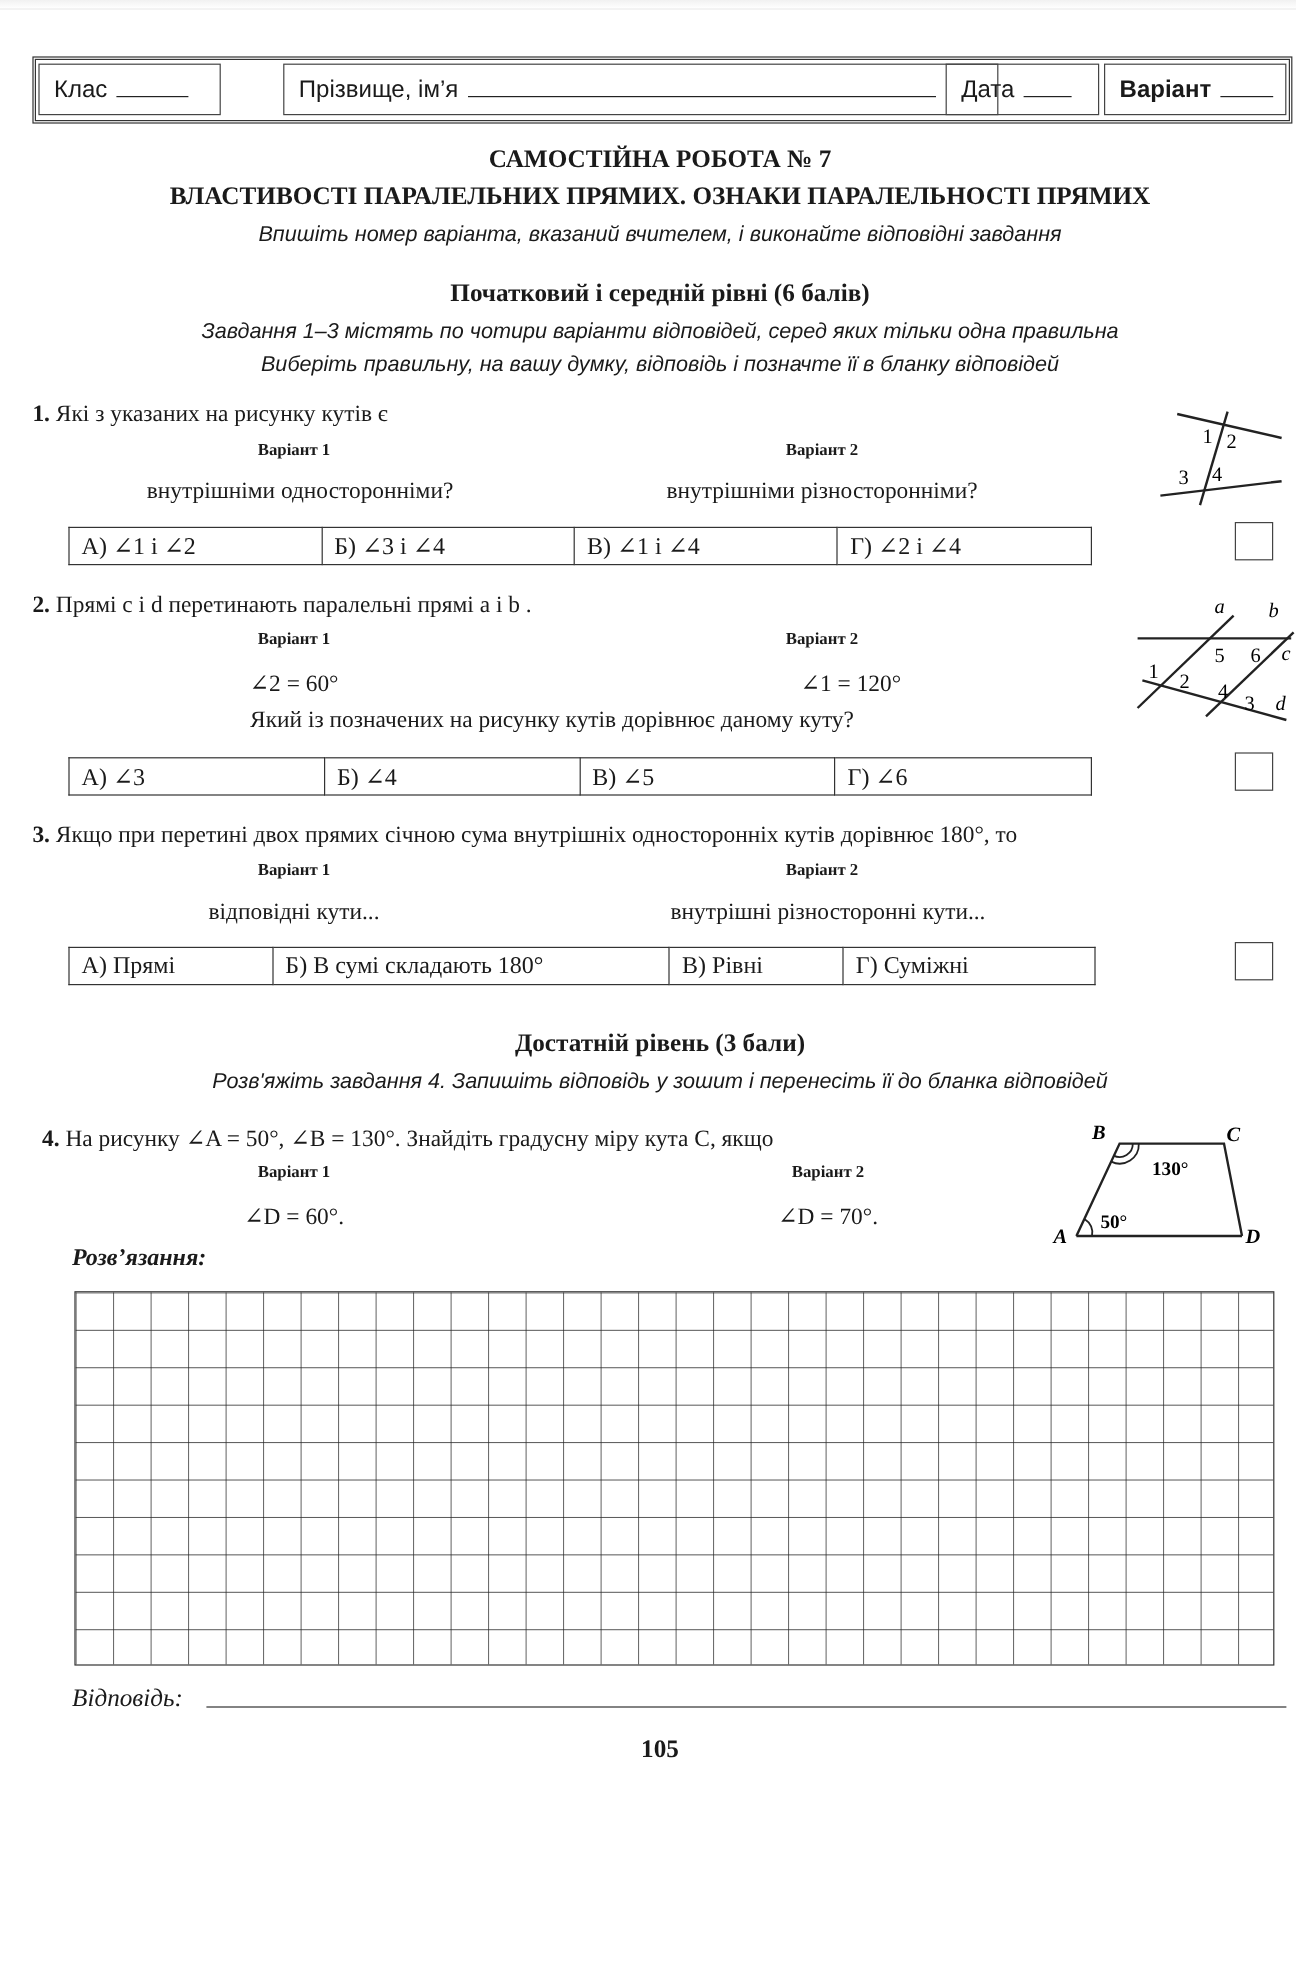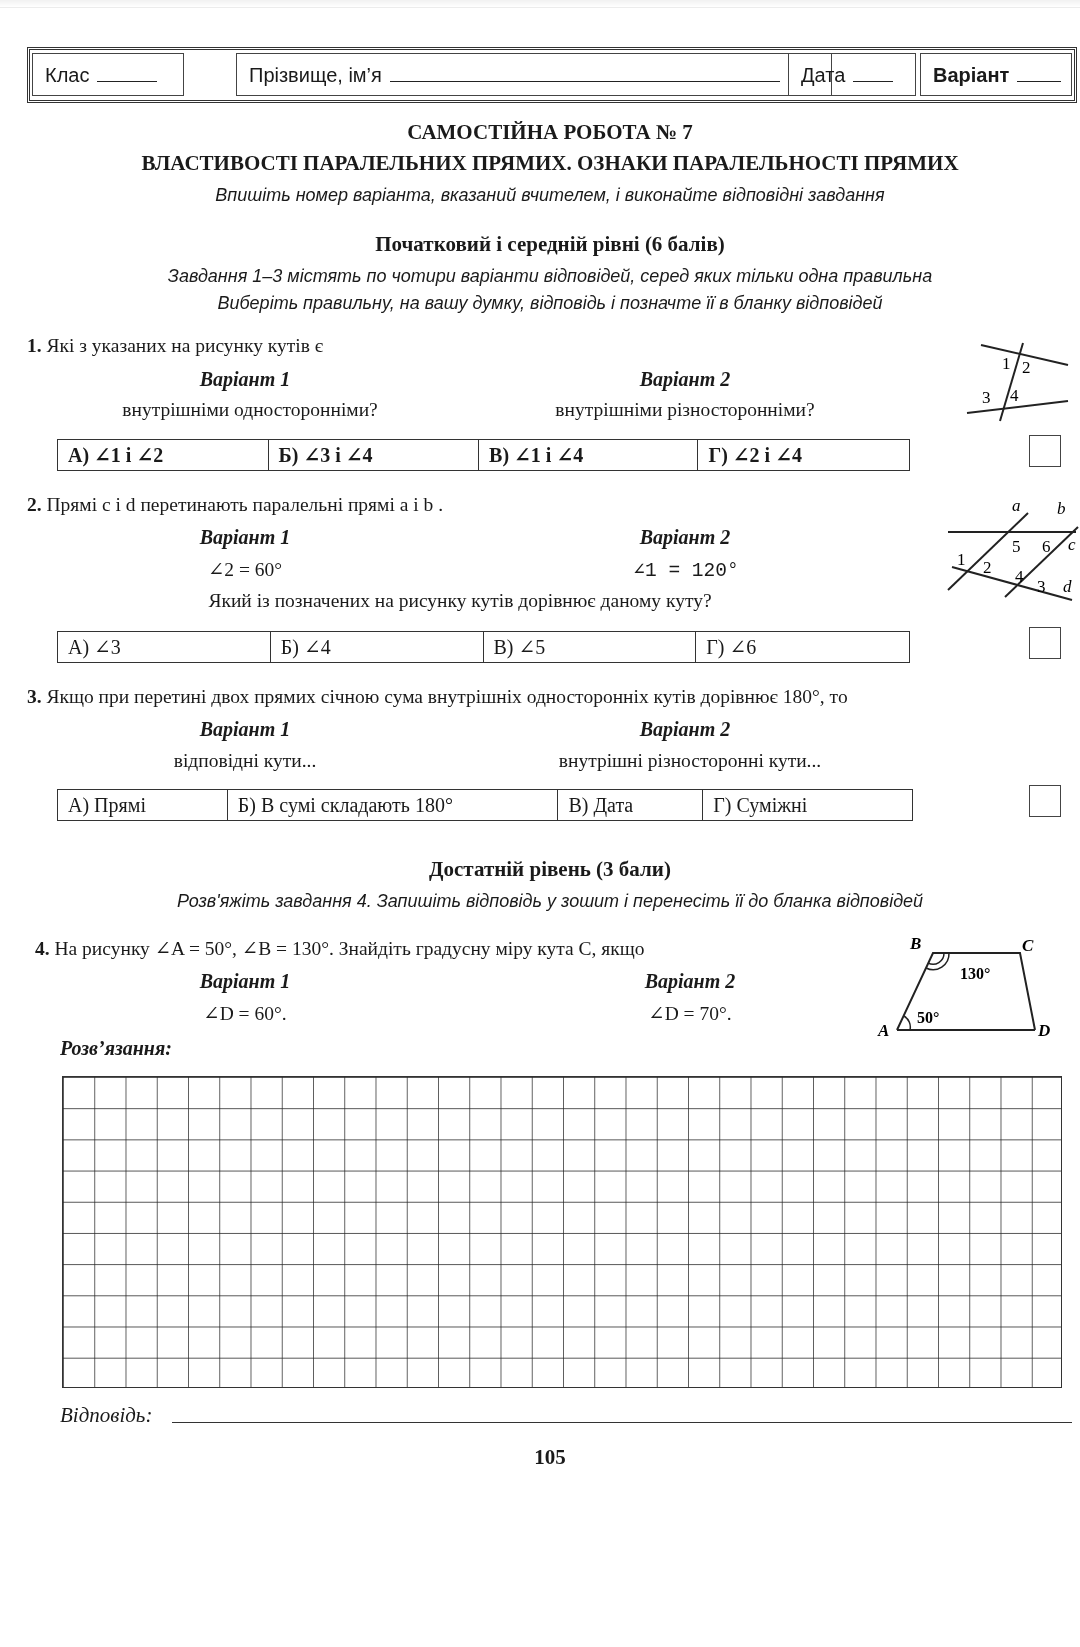--- a/index.html
+++ b/index.html
@@ -15,21 +15,21 @@
   .hdr { left: 27px; top: 47px; width: 1050px; height: 56px; border: 3px double #333; box-sizing: border-box; }
   .hcell { position: absolute; top: 3px; height: 43px; border: 1px solid #444; box-sizing: border-box;
            font-size: 20px; line-height: 43px; padding-left: 12px; }
   .blank { display: inline-block; border-bottom: 1.5px solid #222; height: 18px; vertical-align: baseline; margin-left: 8px; }
 
   .title { font-weight: bold; font-size: 21px; }
   .ital { font-style: italic; }
 
   .q { font-size: 19.5px; }
   .qnum { font-weight: bold; }
-  .var { font-weight: bold; font-style: italic; font-size: 20px; }
+  .var { font-weight: bold; font-size: 14px; }
 
   table.ans { position: absolute; border-collapse: collapse; font-size: 20px; }
   table.ans td { border: 1.5px solid #333; padding: 0 0 0 10px; height: 31px; box-sizing: border-box; }
   .abox { position: absolute; width: 32px; height: 32px; border: 1.5px solid #444; box-sizing: border-box; }
 
   .grid { position: absolute; left: 62px; top: 1076px; width: 1000px; height: 312px;
           border: 1.5px solid #333; box-sizing: border-box;
           background-image:
             linear-gradient(to right, rgba(40,40,40,0.75) 1px, transparent 1px),
             linear-gradient(to bottom, rgba(40,40,40,0.8) 1px, transparent 1px);
@@ -65,21 +65,21 @@
 
 <div class="abs q" style="left:27px;top:335px;">
   <span class="qnum">1.</span>
   <span>Які з указаних на рисунку кутів є</span>
 </div>
 <div class="abs var center" style="left:160px;width:170px;top:368px;">Варіант 1</div>
 <div class="abs var center" style="left:600px;width:170px;top:368px;">Варіант 2</div>
 <div class="abs q center" style="left:60px;width:380px;top:399px;">внутрішніми односторонніми?</div>
 <div class="abs q center" style="left:490px;width:390px;top:399px;">внутрішніми різносторонніми?</div>
 
-<table class="ans" style="left:57px;top:439px;width:853px;font-weight:bold;">
+<table class="ans" style="left:57px;top:439px;width:853px;">
   <tbody>
       <tr>
     <td style="width:213px">А) ∠1 і ∠2</td>
     <td style="width:213px">Б) ∠3 і ∠4</td>
     <td style="width:222px">В) ∠1 і ∠4</td>
     <td style="width:214px">Г) ∠2 і ∠4</td>
   </tr>
 </tbody>
   </table>
 <div class="abox" style="left:1029px;top:435px;"></div>
@@ -94,21 +94,21 @@
   <text x="50" y="66" font-size="17" font-family="Liberation Serif, serif">4</text>
 </svg>
 
 <div class="abs q" style="left:27px;top:494px;">
   <span class="qnum">2.</span>
   <span>Прямі c і d перетинають паралельні прямі a і b .</span>
 </div>
 <div class="abs var center" style="left:160px;width:170px;top:526px;">Варіант 1</div>
 <div class="abs var center" style="left:600px;width:170px;top:526px;">Варіант 2</div>
 <div class="abs q center" style="left:160px;width:170px;top:558px;">∠2 = 60°</div>
-<div class="abs q center" style="left:601px;width:170px;top:558px;font-family:Liberation Mono, monospace;">∠1 = 120°</div>
+<div class="abs q center" style="left:624px;width:170px;top:558px;">∠1 = 120°</div>
 <div class="abs q center" style="left:100px;width:720px;top:590px;">Який із позначених на рисунку кутів дорівнює даному куту?</div>
 
 <table class="ans" style="left:57px;top:631px;width:853px;">
   <tbody>
       <tr>
     <td style="width:213px">А) ∠3</td>
     <td style="width:213px">Б) ∠4</td>
     <td style="width:213px">В) ∠5</td>
     <td style="width:214px">Г) ∠6</td>
   </tr>
@@ -140,21 +140,21 @@
 <div class="abs var center" style="left:160px;width:170px;top:718px;">Варіант 1</div>
 <div class="abs var center" style="left:600px;width:170px;top:718px;">Варіант 2</div>
 <div class="abs q center" style="left:110px;width:270px;top:750px;">відповідні кути...</div>
 <div class="abs q center" style="left:500px;width:380px;top:750px;">внутрішні різносторонні кути...</div>
 
 <table class="ans" style="left:57px;top:789px;width:856px;">
   <tbody>
       <tr>
     <td style="width:170px">А) Прямі</td>
     <td style="width:331px">Б) В сумі складають 180°</td>
-    <td style="width:145px">В) Дата</td>
+    <td style="width:145px">В) Рівні</td>
     <td style="width:210px">Г) Суміжні</td>
   </tr>
 </tbody>
   </table>
 <div class="abox" style="left:1029px;top:785px;"></div>
 
 <div class="abs center title" style="left:0;width:1100px;top:857px;">Достатній рівень (3 бали)</div>
 <div class="abs center sans ital" style="left:0;width:1100px;top:891px;font-size:18px;">Розв'яжіть завдання 4. Запишіть відповідь у зошит і перенесіть її до бланка відповідей</div>
 
 <div class="abs q" style="left:35px;top:937px;">

